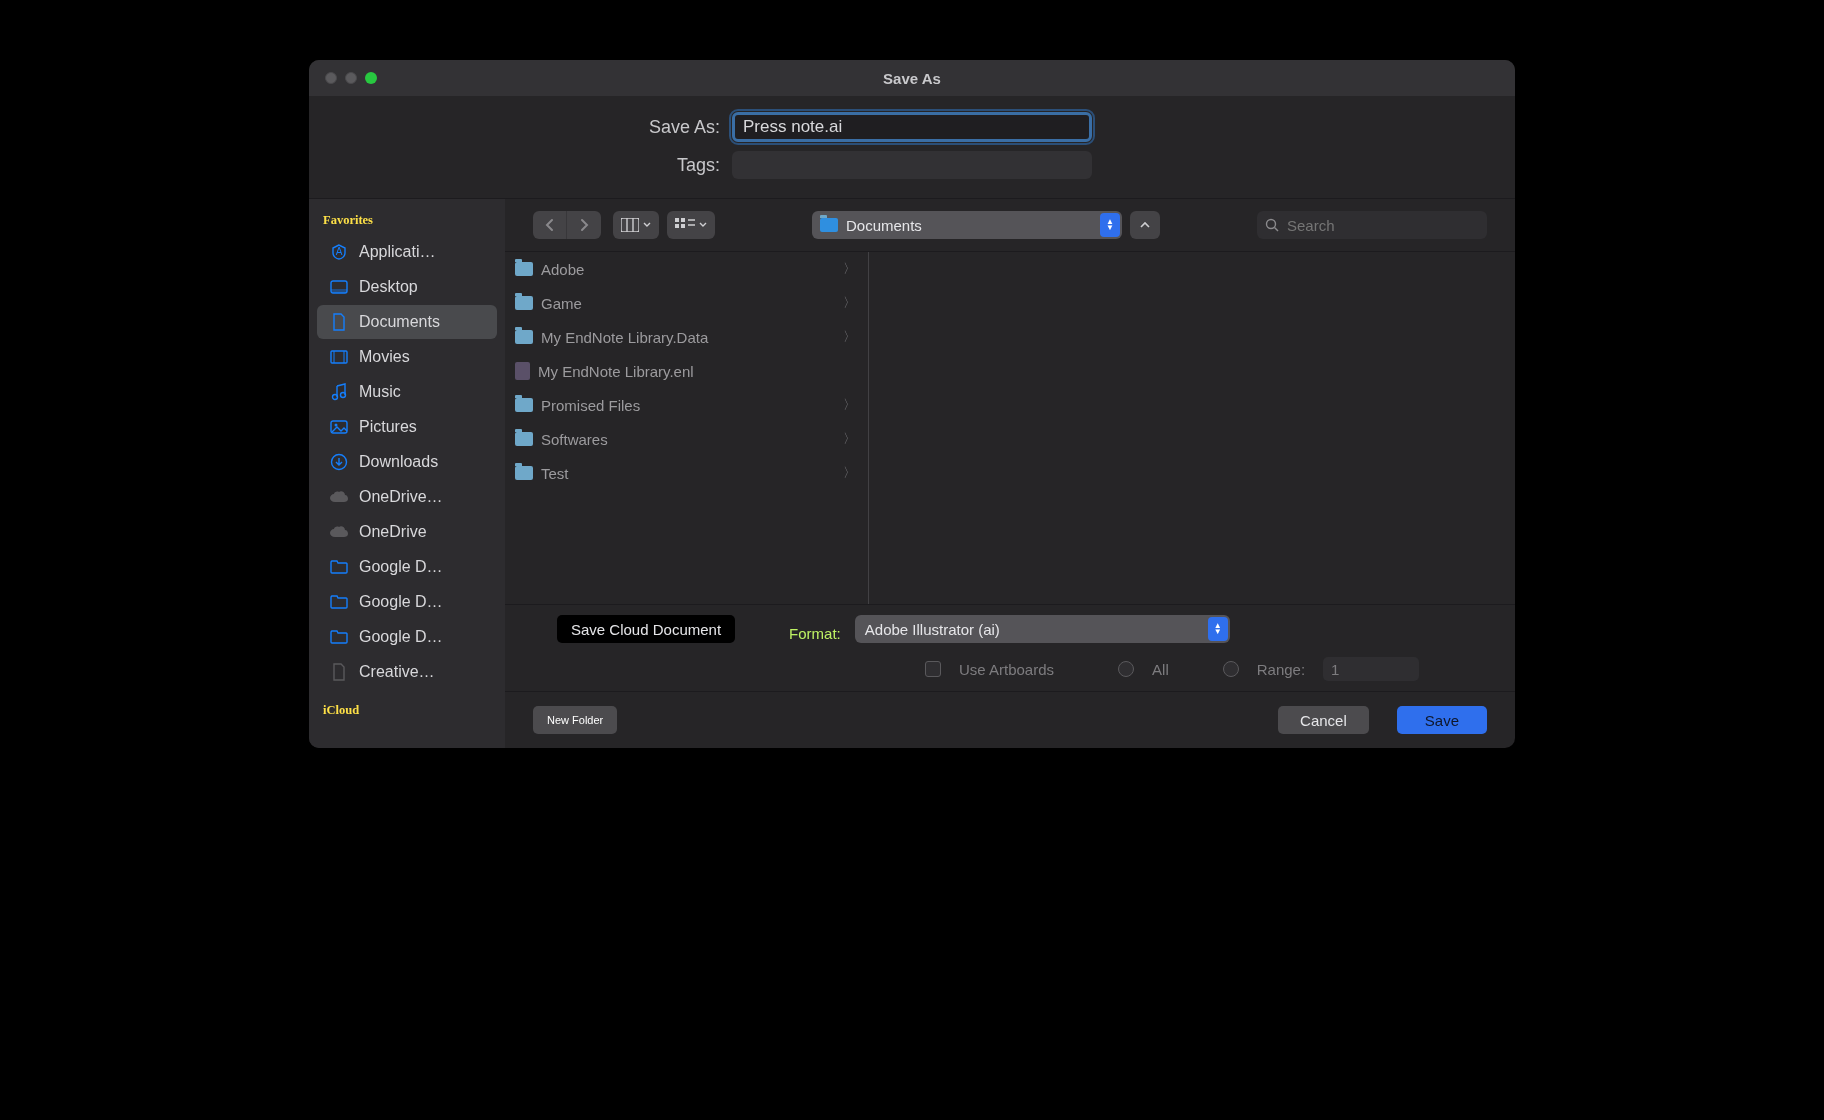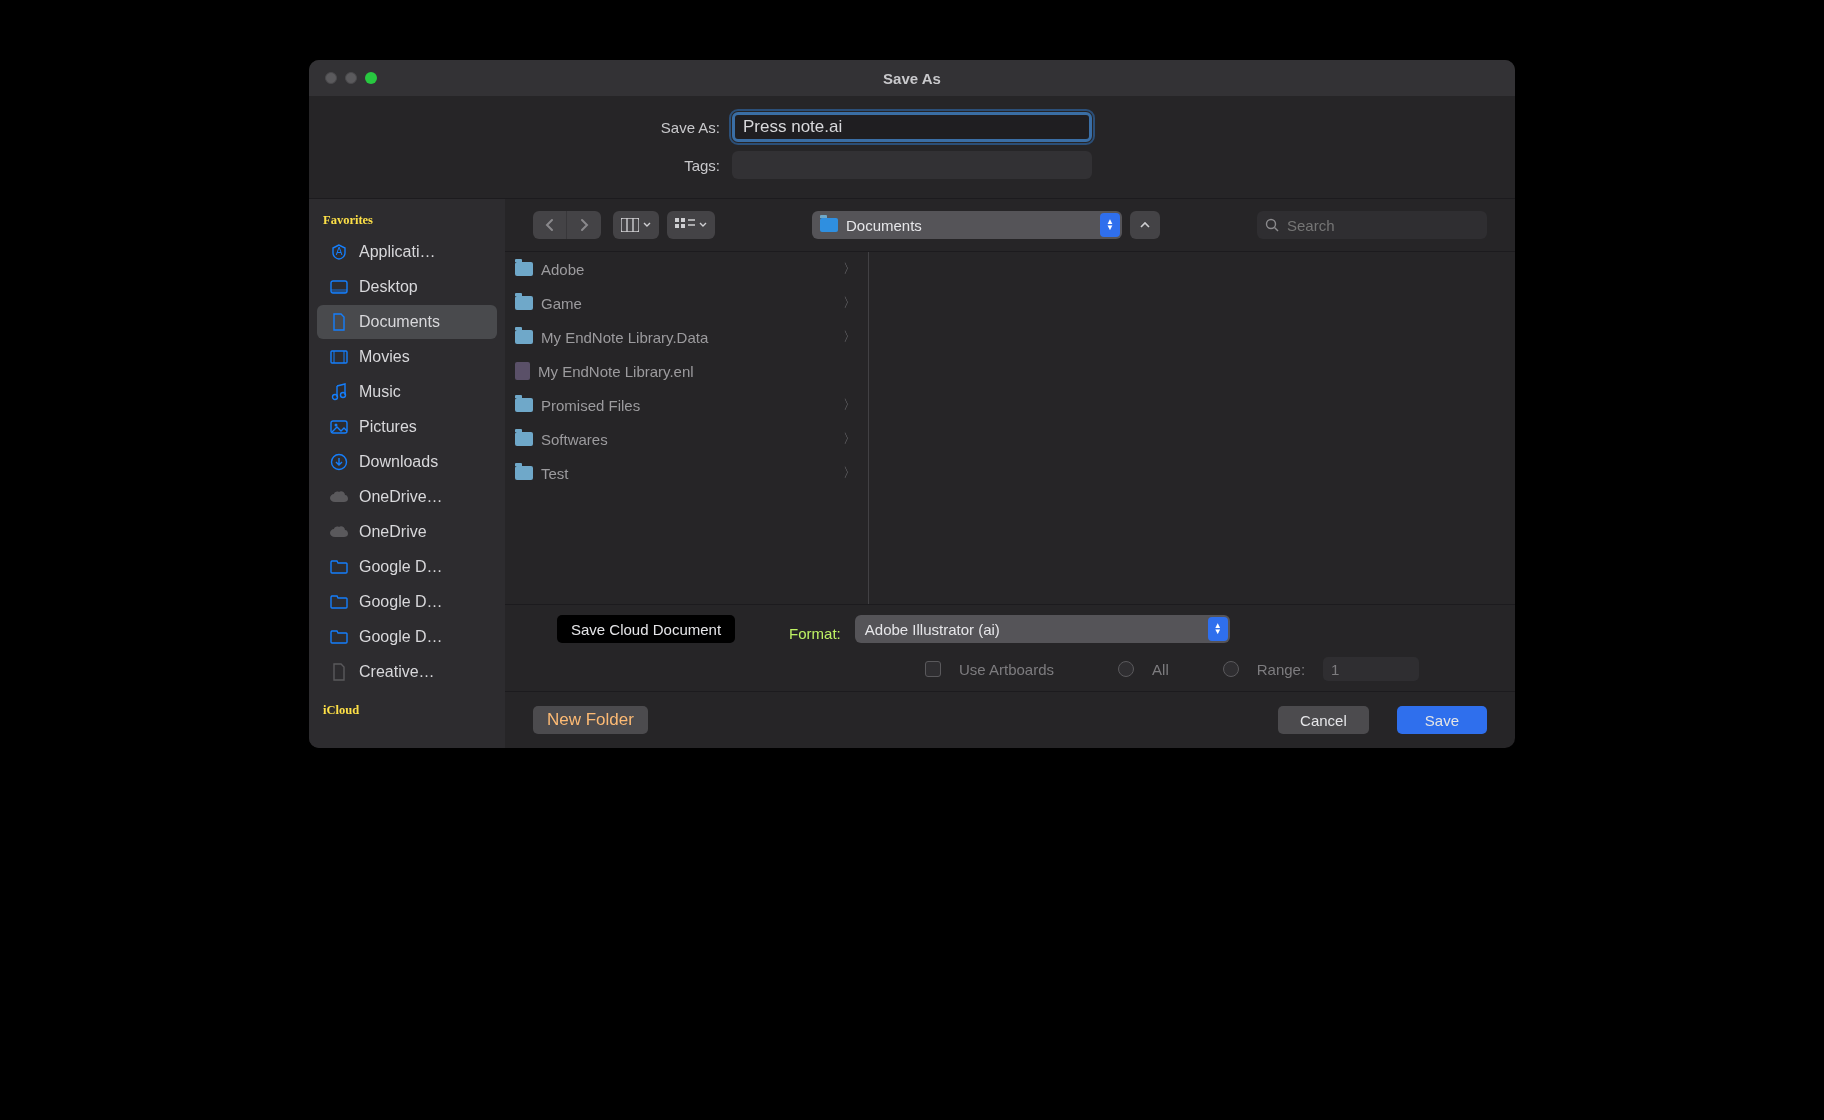--- a/index.html
+++ b/index.html
@@ -8,21 +8,21 @@
 .titlebar { height: 36px; background: #333235; display: flex; align-items: center; position: relative; }
 .traffic-lights { display: flex; gap: 8px; margin-left: 16px; }
 .tl { width: 12px; height: 12px; border-radius: 50%; }
 .tl.red { background: #5b5a5d; border: 0.5px solid #4a494c; }
 .tl.yellow { background: #5b5a5d; border: 0.5px solid #4a494c; }
 .tl.green { background: #28c840; }
 .title { position: absolute; left: 50%; transform: translateX(-50%); color: #c9c9cc; font-size: 15px; font-weight: 600; }
 .body { flex: 1; display: flex; flex-direction: column; }
 .topform { padding: 12px 0 14px; border-bottom: 1px solid #1c1b1e; }
 .formrow { display: flex; align-items: center; justify-content: center; gap: 12px; height: 38px; }
-.formlabel { color: #c8c8cb; font-size: 15px; text-align: right; width: 230px; }
+.formlabel { color: #c8c8cb; font-size: 18px; text-align: right; width: 230px; }
 .saveas-input { width: 360px; height: 30px; background: #1f1e21; border: 3px solid #3a6ea5; border-radius: 6px; color: #d8d8db; font-size: 17px; padding: 12px 8px; outline: 2px solid #2b4f78; outline-offset: 1px; }
 .saveas-input::selection { background: #2d4668; }
 .tags-input { width: 360px; height: 28px; background: #323134; border: none; border-radius: 6px; color: #d8d8db; font-size: 15px; padding: 0 8px; }
 .toolbar-row { display: flex; align-items: center; padding: 12px 28px 12px 28px; gap: 10px; }
 .navseg { display: flex; background: #444346; border-radius: 6px; overflow: hidden; }
 .navbtn { width: 34px; height: 28px; display: flex; align-items: center; justify-content: center; color: #8a898c; border-right: 1px solid #38373a; }
 .navbtn:last-child { border-right: none; }
 .viewseg { display: flex; gap: 8px; margin-left: 2px; }
 .viewbtn { background: #444346; border-radius: 6px; height: 28px; display: flex; align-items: center; justify-content: center; color: #cfcfd2; gap: 4px; padding: 0 8px; }
 .locseg { flex: 1; display: flex; justify-content: center; }
@@ -45,24 +45,24 @@
 .formatrow { display: flex; align-items: center; gap: 14px; }
 .cloudbtn { background: #000000; color: #e6e6e9; border: none; border-radius: 5px; height: 28px; padding: 0 14px; font-size: 15px; margin-left: 24px; }
 .format-label { color: #bef264; font-size: 15px; margin-left: 40px; margin-top: 9px; }
 .format-popup { width: 375px; height: 28px; background: #555458; border-radius: 6px; display: flex; align-items: center; padding: 0 28px 0 10px; position: relative; color: #e6e6e9; font-size: 15px; }
 .format-popup .arrows { position: absolute; right: 2px; top: 2px; width: 20px; height: 24px; background: #2f6fed; border-radius: 4px; display: flex; flex-direction: column; align-items: center; justify-content: center; font-size: 8px; color: #fff; line-height: 6px; }
 .artboardrow { display: flex; align-items: center; gap: 18px; color: #7d7c7f; font-size: 15px; padding-left: 392px; }
 .chk { width: 16px; height: 16px; border: 1px solid #5a595c; border-radius: 3px; background: #2f2e31; }
 .radio { width: 16px; height: 16px; border: 1px solid #5a595c; border-radius: 50%; background: #2f2e31; }
 .range-input { width: 96px; height: 24px; background: #2f2e31; border: none; border-radius: 5px; color: #7d7c7f; padding: 0 8px; font-size: 15px; }
 .actionbar { border-top: 1px solid #1c1b1e; padding: 14px 28px; display: flex; align-items: center; }
-.newfolder { background: #4c4b4e; color: #fdba74; border: none; border-radius: 5px; height: 28px; padding: 0 14px; font-size: 17px; }
+.newfolder { background: #4c4b4e; color: #ffffff; border: none; border-radius: 5px; height: 28px; padding: 0 14px; font-size: 11px; }
 .spacer { flex: 1; }
 .cancel { background: #4c4b4e; color: #e6e6e9; border: none; border-radius: 5px; height: 28px; padding: 0 22px; font-size: 15px; margin-right: 28px; }
-.save { background: #2f6fed; color: #e5e5e5; border: none; border-radius: 5px; height: 28px; padding: 0 28px; font-size: 15px; font-weight: 500; }
+.save { background: #2f6fed; color: #0f172a; border: none; border-radius: 5px; height: 28px; padding: 0 28px; font-size: 15px; font-weight: 500; }
 
 
 .layout { display: flex; flex: 1; min-height: 0; }
 .sidebar { width: 196px; background: #2d2c2f; padding: 10px 0; overflow-y: auto; }
 .side-header { color: #fde047; font-size: 12.5px; font-weight: 600; padding: 4px 14px 6px; font-family: Liberation Serif, serif; }
 .side-item { display: flex; align-items: center; height: 34px; padding: 0 12px; gap: 10px; color: #d8d8db; font-size: 16px; border-radius: 6px; margin: 1px 8px; }
 .side-item.selected { background: #494a4d; }
 .side-item .sicon { width: 20px; display: flex; justify-content: center; color: #157efb; font-size: 17px; }
 .side-item .sicon.grey { color: #5a595c; }
 .side-item .slabel { white-space: nowrap; overflow: hidden; text-overflow: ellipsis; }

